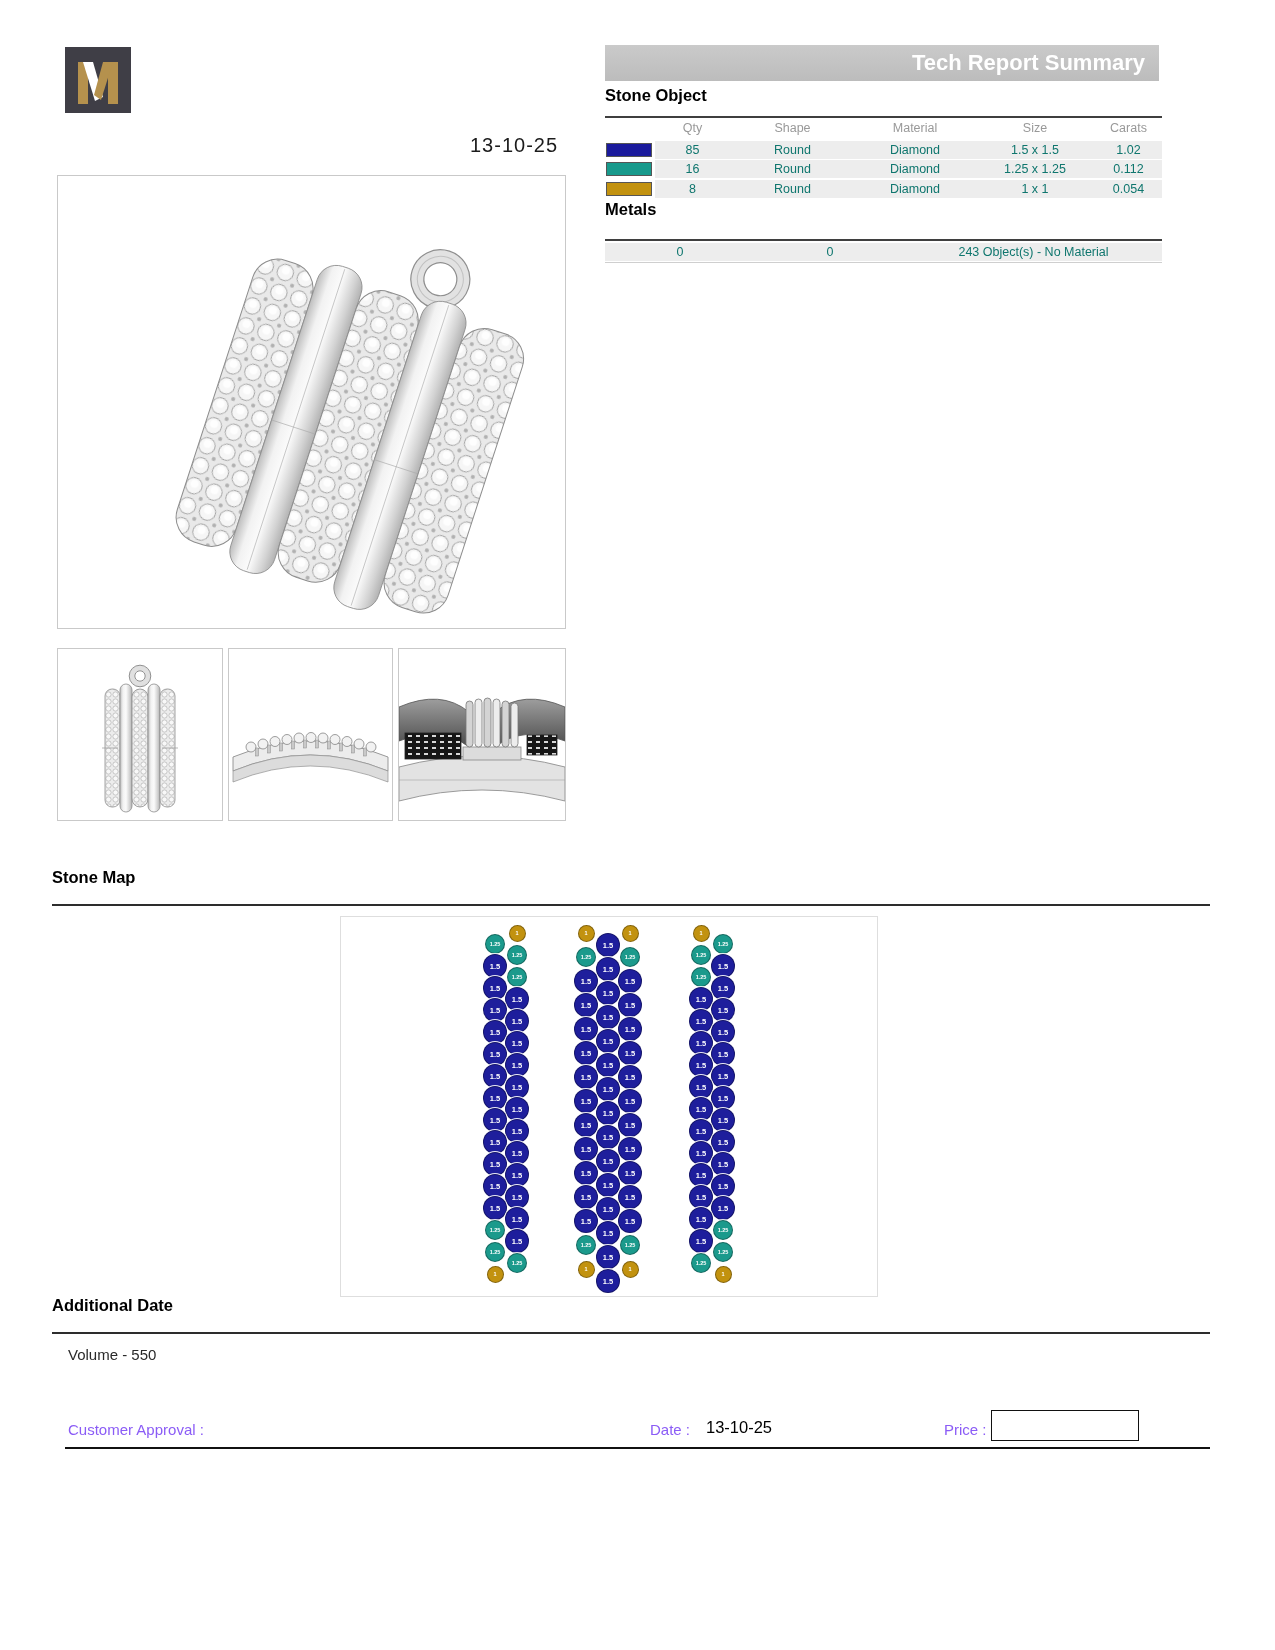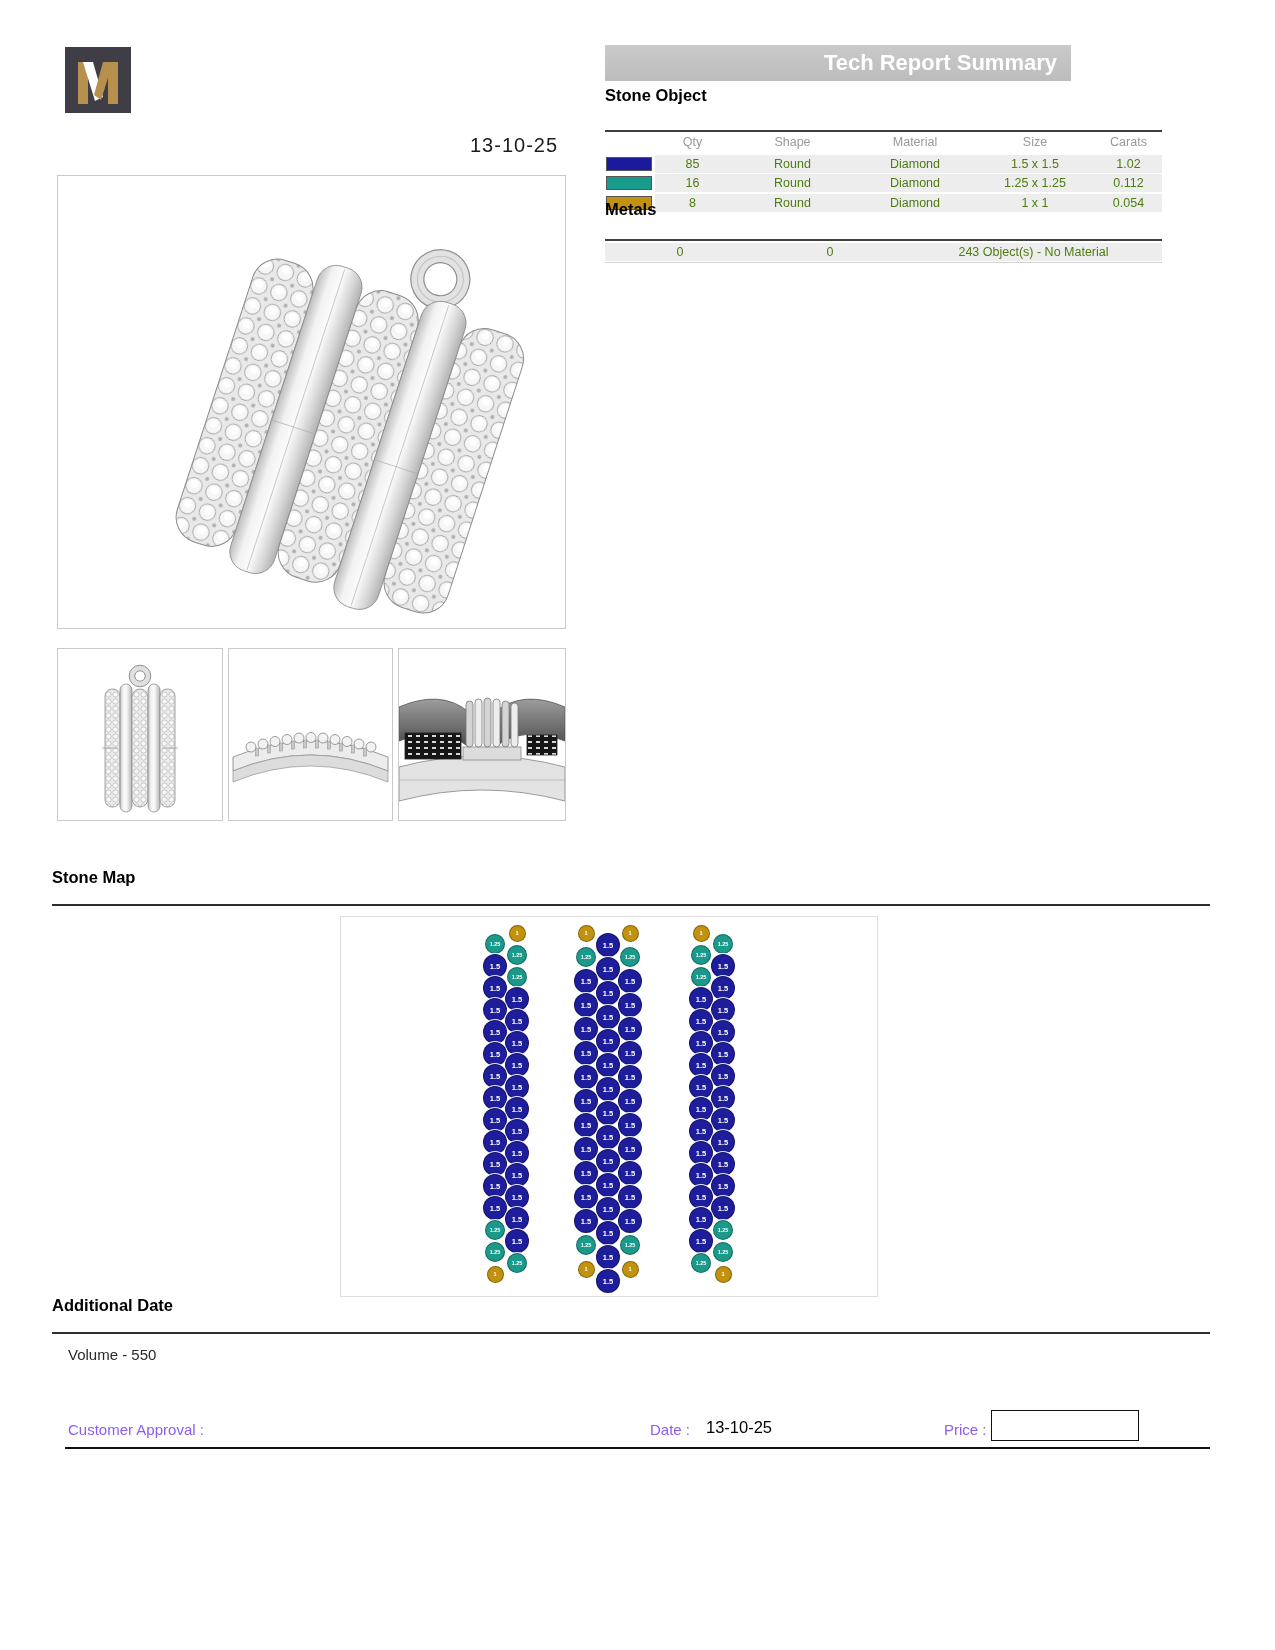--- a/index.html
+++ b/index.html
@@ -4,35 +4,35 @@
 <style>
   html,body{margin:0;padding:0;}
   body{width:1275px;height:1650px;position:relative;background:#ffffff;
        font-family:"Liberation Sans",sans-serif;color:#1a1a1a;overflow:hidden;}
   .abs{position:absolute;}
 
   
   #logo{left:65px;top:47px;width:66px;height:66px;background:#3f3e46;}
 
   
-  #header-bar{left:605px;top:45px;width:466px;height:36px;
+  #header-bar{left:605px;top:45px;width:554px;height:36px;
     background:linear-gradient(180deg,#cacaca,#bcbcbc);
     color:#ffffff;font-size:22px;font-weight:bold;text-align:right;
     line-height:36px;padding-right:14px;box-sizing:border-box;}
 
   .sec-heading{font-size:16.5px;font-weight:bold;color:#000;}
 
   
   .tbl{width:557px;}
   .tbl .topline{height:2px;background:#3f3f3f;}
   .grid-stone{display:grid;grid-template-columns:50px 75px 125px 120px 120px 67px;}
   .grid-metal{display:grid;grid-template-columns:150px 150px 257px;}
   .thead{height:21px;line-height:21px;color:#999;font-size:12.5px;}
   .thead span{text-align:center;}
-  .trow{height:18px;line-height:18px;background:#ededed;margin-top:1.5px;font-size:12.5px;color:#4d7c0f;}
+  .trow{height:18px;line-height:18px;background:#ededed;margin-top:1.5px;font-size:12.5px;color:#0f766e;}
   .trow span{text-align:center;}
   .swcell{background:#ffffff;display:flex;align-items:center;}
   .swatch{width:46px;height:14px;border:1px solid #555;box-sizing:border-box;margin-left:1px;}
   .mt-bottom{height:1px;background:#cfcfcf;margin-top:1px;}
 
   #date-top{left:470px;top:134px;font-size:20px;letter-spacing:1px;color:#1c1c1c;}
 
   .imgbox{border:1px solid #c9c9c9;background:#fff;box-sizing:border-box;}
   #main-image{left:57px;top:175px;width:509px;height:454px;}
   #thumb1{left:57px;top:648px;width:166px;height:173px;}
@@ -71,21 +71,21 @@
     <path d="M18 15 L28 15 L38 50 L30 54 Z" fill="#ffffff"></path>
     <path d="M48 15 L38 15 L29 48 L36 53 Z" fill="#b5914d"></path>
   </svg>
 </div>
 
 <div id="header-bar" class="abs">
   <span>Tech Report Summary</span>
 </div>
 
 <div class="abs sec-heading" style="left:605px;top:86px;">Stone Object</div>
-<div class="abs tbl" style="left:605px;top:130px;">
+<div class="abs tbl" style="left:605px;top:116px;">
   <div class="topline"></div>
   <div class="thead grid-stone">
     <span></span>
     <span>Qty</span>
     <span>Shape</span>
     <span>Material</span>
     <span>Size</span>
     <span>Carats</span>
   </div>
   <div id="stone-rows">

